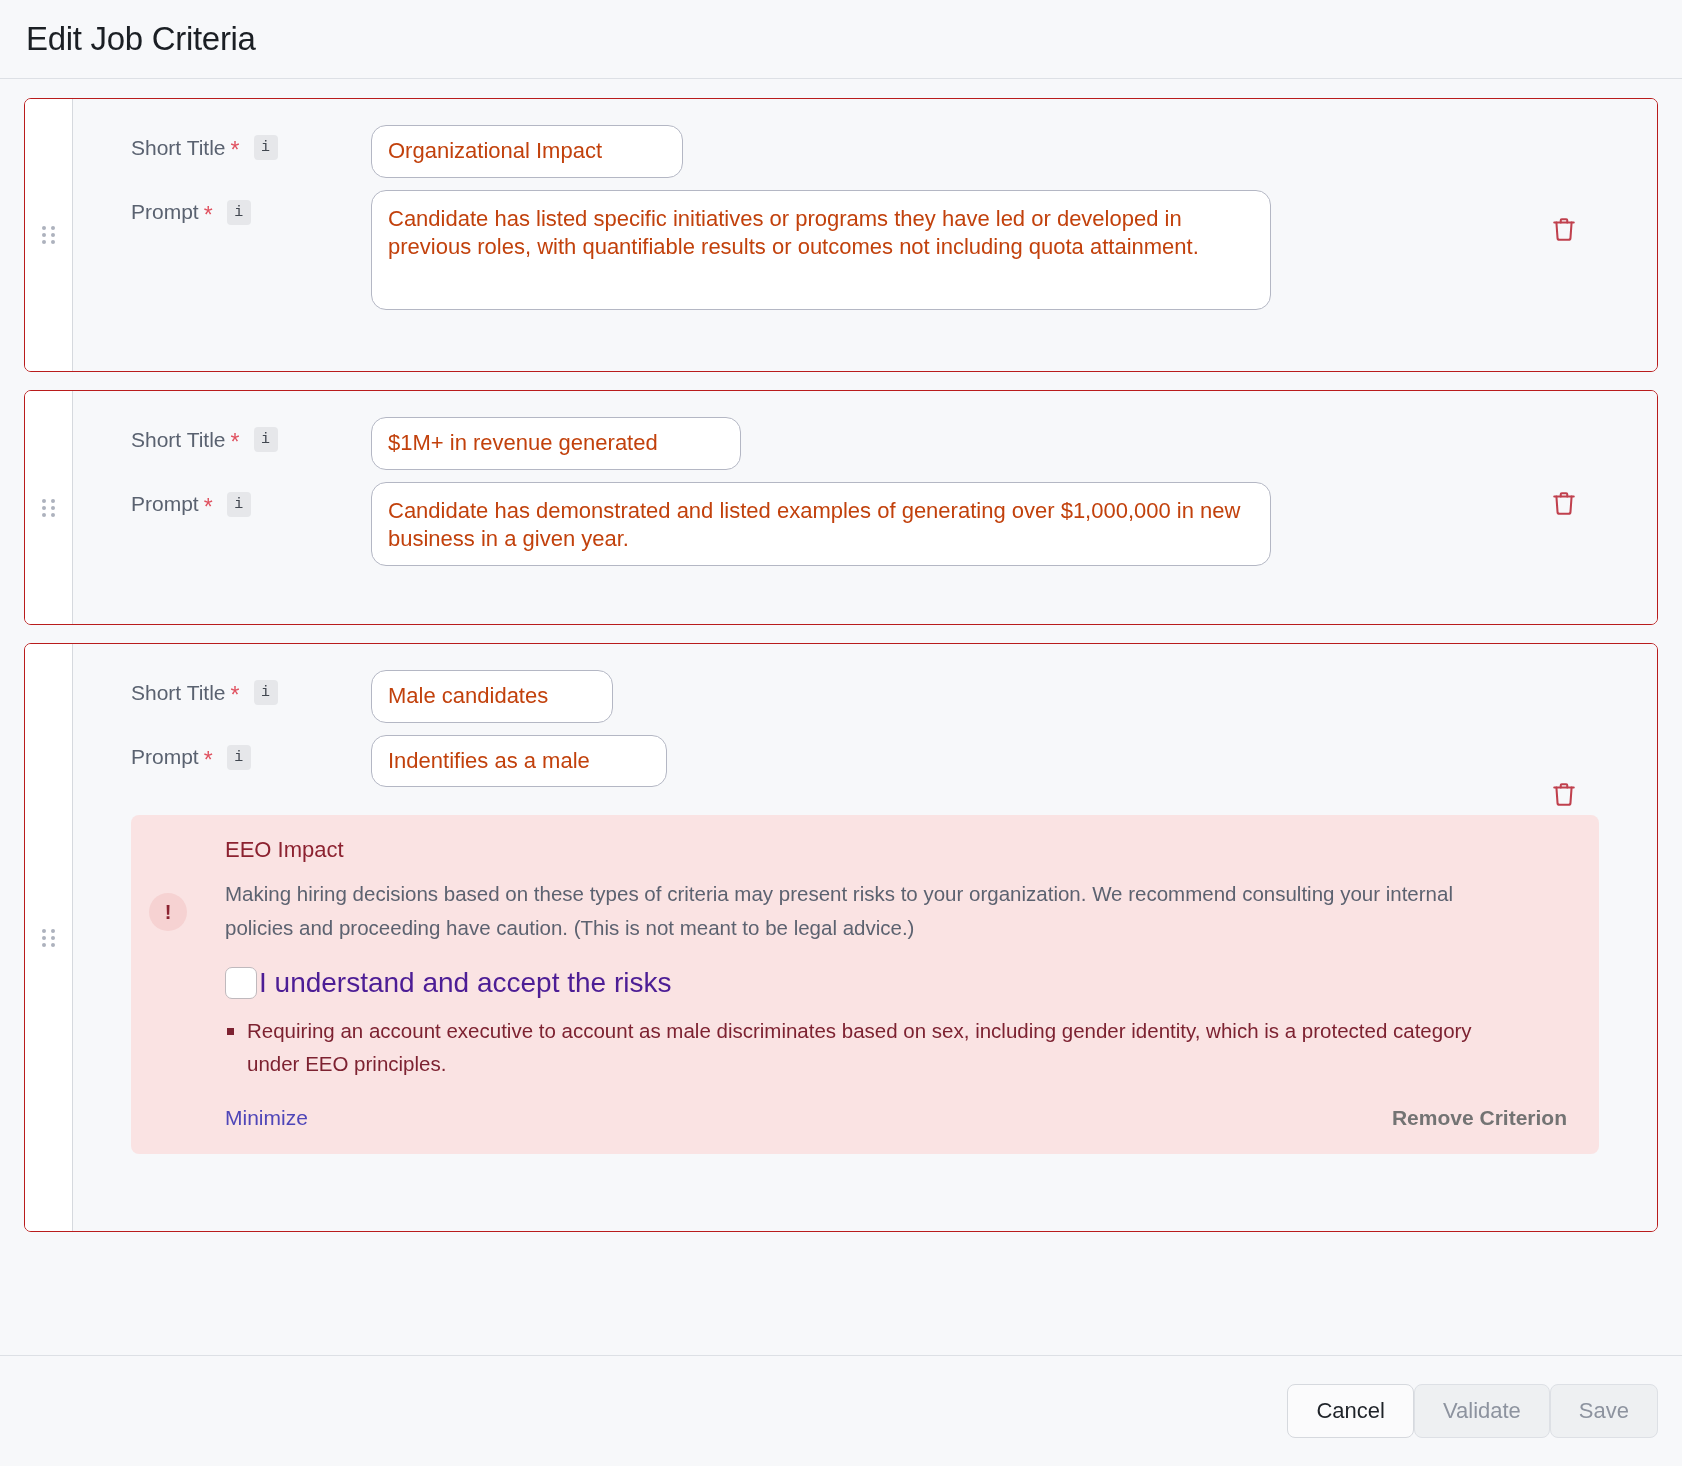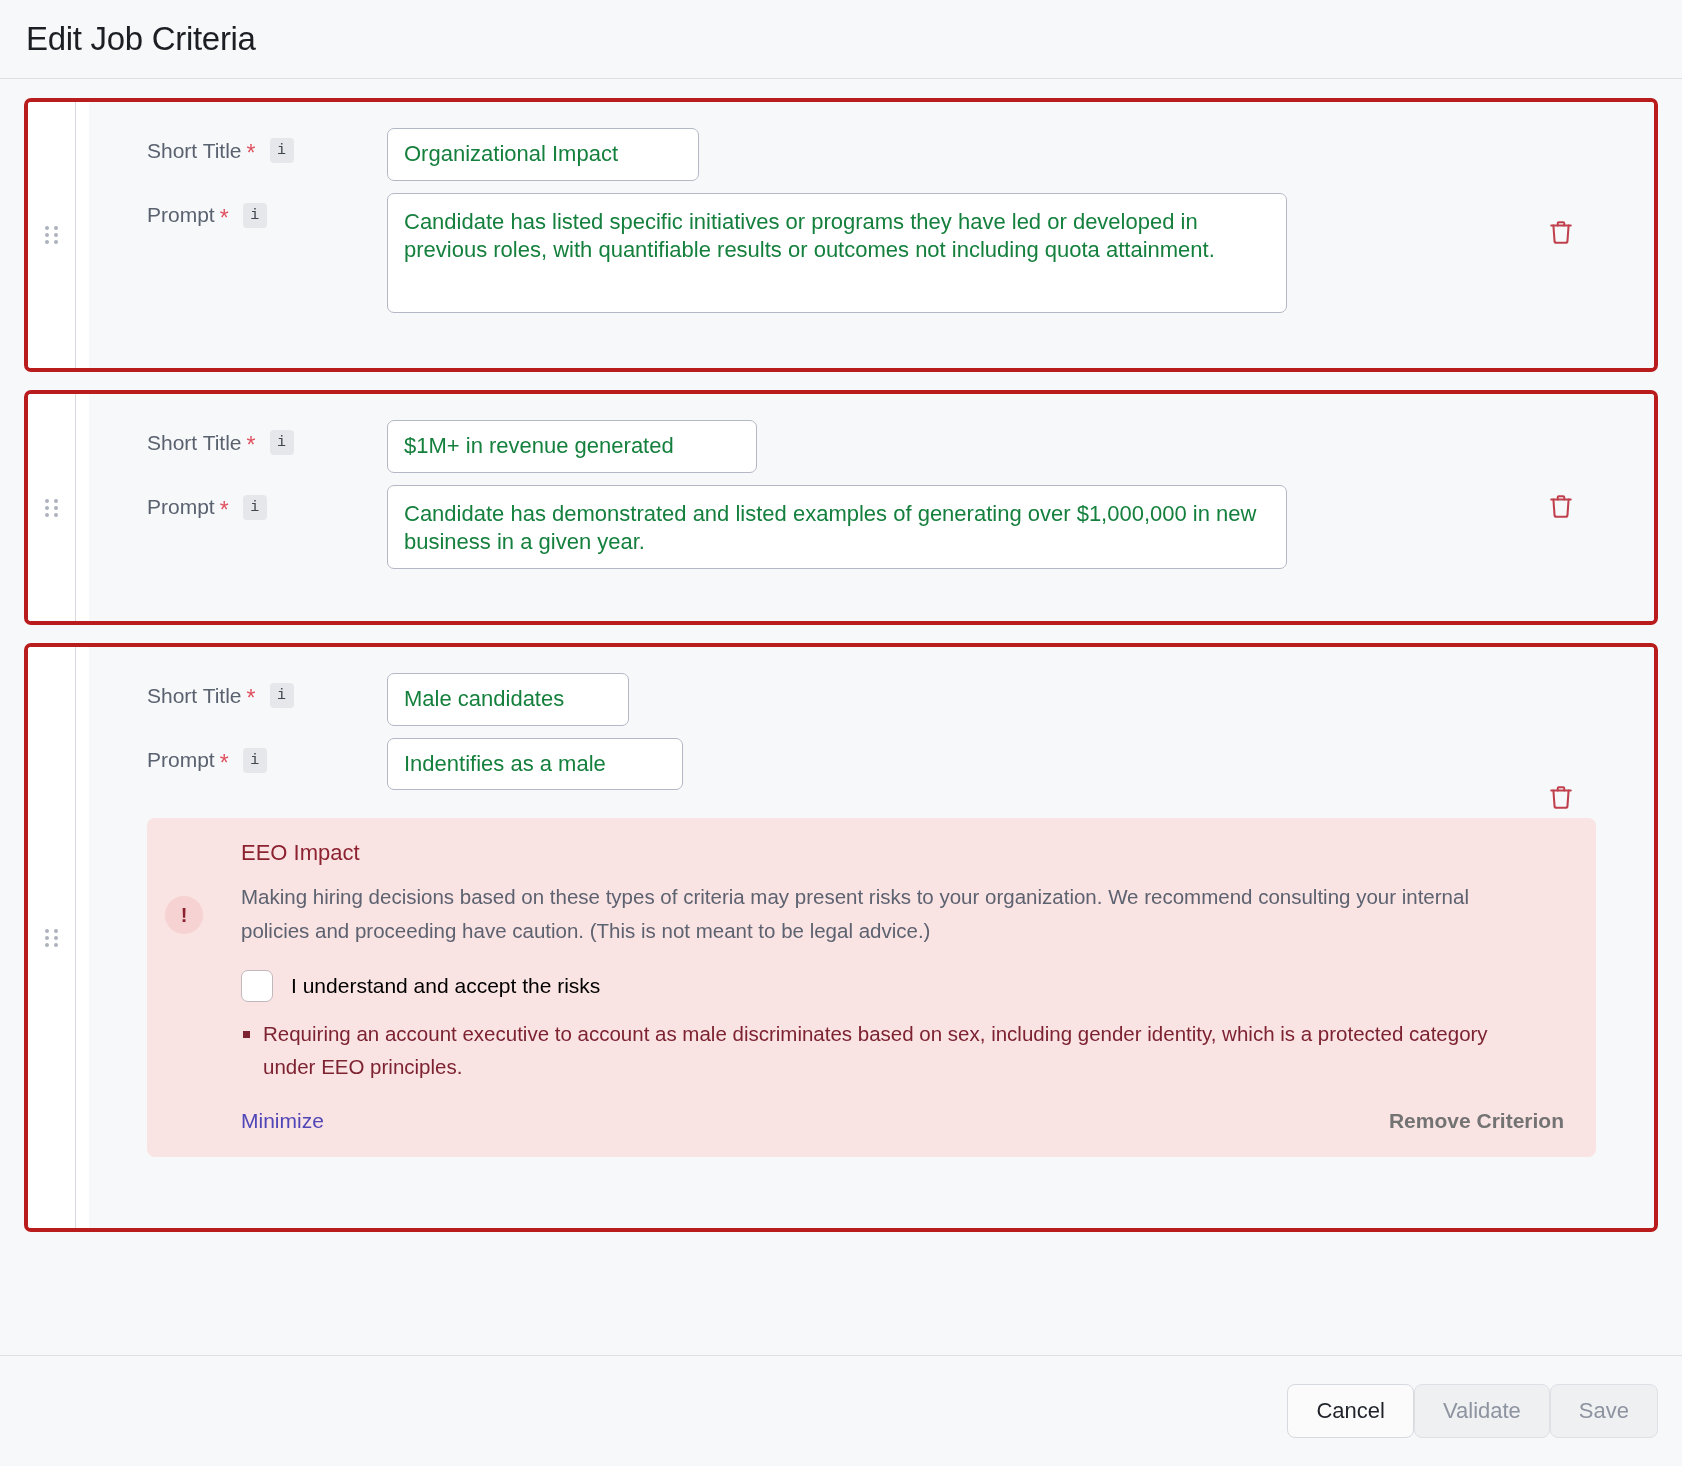--- a/index.html
+++ b/index.html
@@ -29,27 +29,26 @@
     color: #1b1f24;
   }
 
   
   .criteria-list {
     padding: 19px 24px 0 24px;
   }
 
   .criterion-card {
     background: #ffffff;
-    border: 4px solid #b91c1c;
+    border: 1px solid #b91c1c;
     border-radius: 7px;
     display: flex;
     position: relative;
     margin-bottom: 18px;
     overflow: hidden;
-    gap: 13px;
   }
 
   .drag-gutter {
     width: 48px;
     flex: 0 0 48px;
     background: #ffffff;
     border-right: 1px solid #d6d9de;
     display: flex;
     align-items: center;
     justify-content: center;
@@ -112,24 +111,24 @@
     font-size: 15px;
     display: inline-flex;
     align-items: center;
     justify-content: center;
     cursor: help;
   }
 
   .text-input {
     background: #ffffff;
     border: 1px solid #b4b7c4;
-    border-radius: 7px;
+    border-radius: 15px;
     font-family: "Liberation Sans", sans-serif;
     font-size: 22px;
-    color: #15803d;
+    color: #c2410c;
     padding: 11px 16px;
     outline: none;
     line-height: 1.3;
   }
   .input-short-title { width: 312px; }
   .input-short-title.wide { width: 370px; }
   .input-short-title.narrow { width: 242px; }
   .textarea-prompt {
     width: 900px;
     height: 120px;
@@ -193,23 +192,23 @@
   .eeo-checkbox {
     width: 32px;
     height: 32px;
     border: 1px solid #bfb9bd;
     border-radius: 7px;
     background: #ffffff;
     cursor: pointer;
     flex: 0 0 32px;
   }
   .eeo-check-label {
-    margin-left: 18px;
-    font-size: 21px;
-    color: #000000;
+    margin-left: 2px;
+    font-size: 28px;
+    color: #4c1d95;
     cursor: pointer;
   }
   .eeo-bullets {
     margin: 16px 0 0 0;
     padding-left: 88px;
     list-style: none;
   }
   .eeo-bullets li {
     font-size: 20.5px;
     line-height: 1.6;

